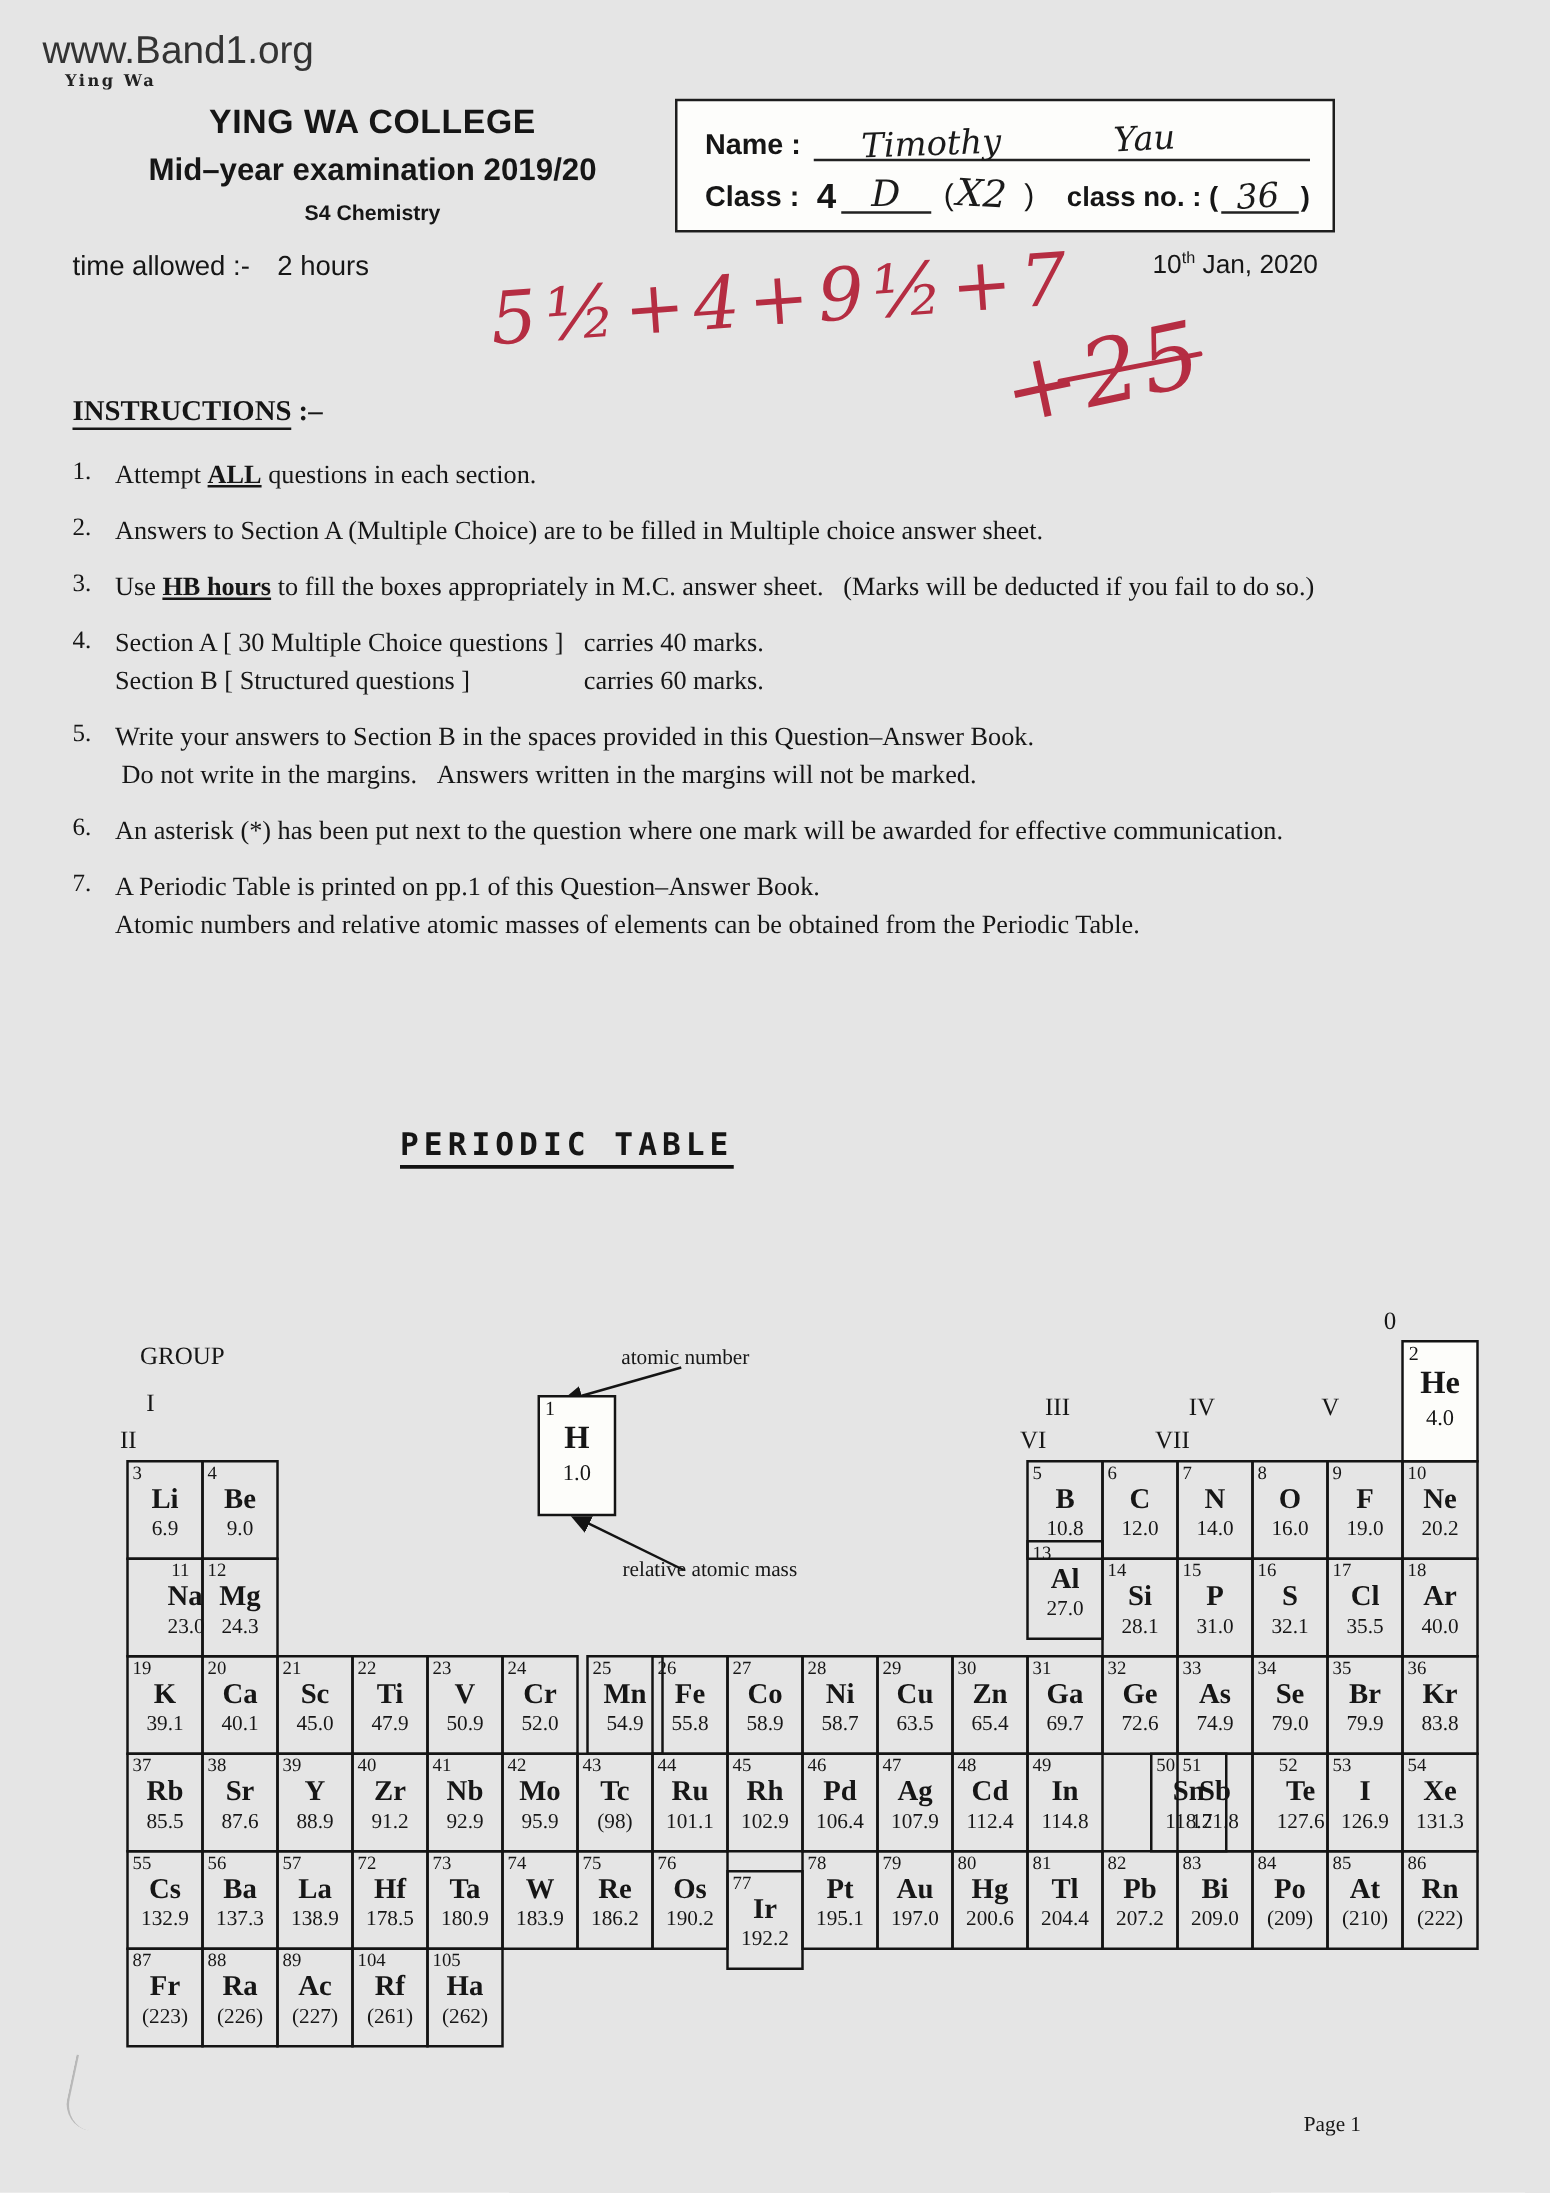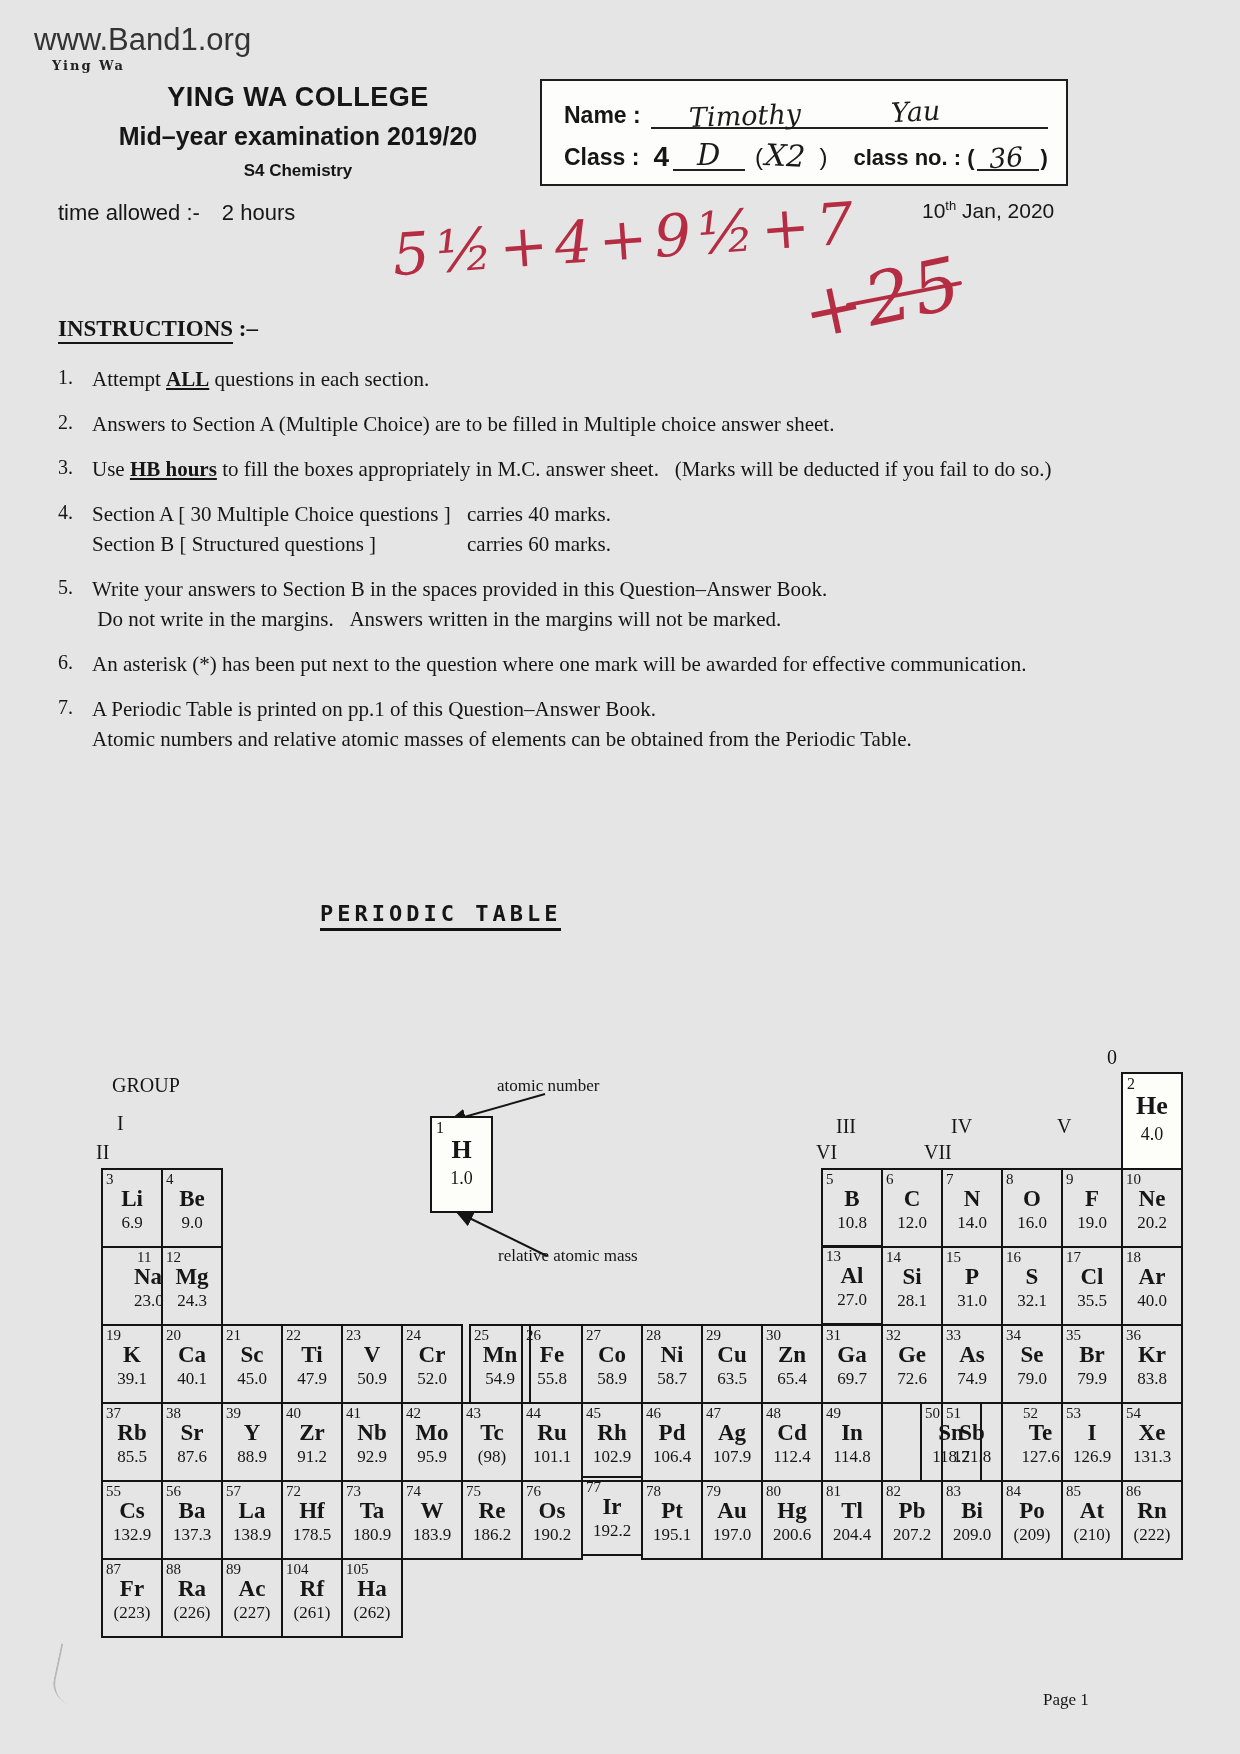--- a/index.html
+++ b/index.html
@@ -58,21 +58,21 @@
   .instr-list{left:58px;top:364px;width:1110px;}
   .instr-row{display:flex;margin-bottom:15px;}
   .instr-num{width:34px;font-size:20px;padding-top:2px;flex:0 0 34px;}
   .instr-body{flex:1;font-size:21px;}
   .instr-line{line-height:30px;}
   .seg-b{font-weight:bold;}
   .seg-u{text-decoration:underline;text-decoration-thickness:2px;text-underline-offset:2px;}
   .seg-w{display:inline-block;}
 
   
-  .pt-title{left:320px;top:901px;font-family:"DejaVu Sans Mono",monospace;font-weight:bold;font-size:22px;
+  .pt-title{left:320px;top:901px;font-family:"DejaVu Sans Mono",monospace;font-weight:bold;font-size:25px;
             letter-spacing:4px;border-bottom:3px solid #111;padding-bottom:2px;}
   .pt-label{font-size:20px;}
   .lbl-group{left:112px;top:1074px;}
   .rn-i{left:117px;top:1112px;}
   .rn-ii{left:96px;top:1141px;}
   .rn-iii{left:836px;top:1115px;}
   .rn-iv{left:951px;top:1115px;}
   .rn-v{left:1057px;top:1115px;}
   .rn-vi{left:816px;top:1141px;}
   .rn-vii{left:924px;top:1141px;}
@@ -279,21 +279,21 @@
       <div class="el" style="left: 0px; top: 78px; padding-left: 31px;">
         <div class="ez">11</div>
         <div class="es">Na</div>
         <div class="em">23.0</div>
       </div>
       <div class="el" style="left: 60px; top: 78px;">
         <div class="ez">12</div>
         <div class="es">Mg</div>
         <div class="em">24.3</div>
       </div>
-      <div class="el" style="left: 720px; top: 77px;">
+      <div class="el" style="left: 720px; top: 64px;">
         <div class="ez">13</div>
         <div class="es">Al</div>
         <div class="em">27.0</div>
       </div>
       <div class="el" style="left: 780px; top: 78px;">
         <div class="ez">14</div>
         <div class="es">Si</div>
         <div class="em">28.1</div>
       </div>
       <div class="el" style="left: 840px; top: 78px;">
@@ -529,21 +529,21 @@
       <div class="el" style="left: 360px; top: 312px;">
         <div class="ez">75</div>
         <div class="es">Re</div>
         <div class="em">186.2</div>
       </div>
       <div class="el" style="left: 420px; top: 312px;">
         <div class="ez">76</div>
         <div class="es">Os</div>
         <div class="em">190.2</div>
       </div>
-      <div class="el" style="left: 480px; top: 308px;">
+      <div class="el" style="left: 480px; top: 328px;">
         <div class="ez">77</div>
         <div class="es">Ir</div>
         <div class="em">192.2</div>
       </div>
       <div class="el" style="left: 540px; top: 312px;">
         <div class="ez">78</div>
         <div class="es">Pt</div>
         <div class="em">195.1</div>
       </div>
       <div class="el" style="left: 600px; top: 312px;">

